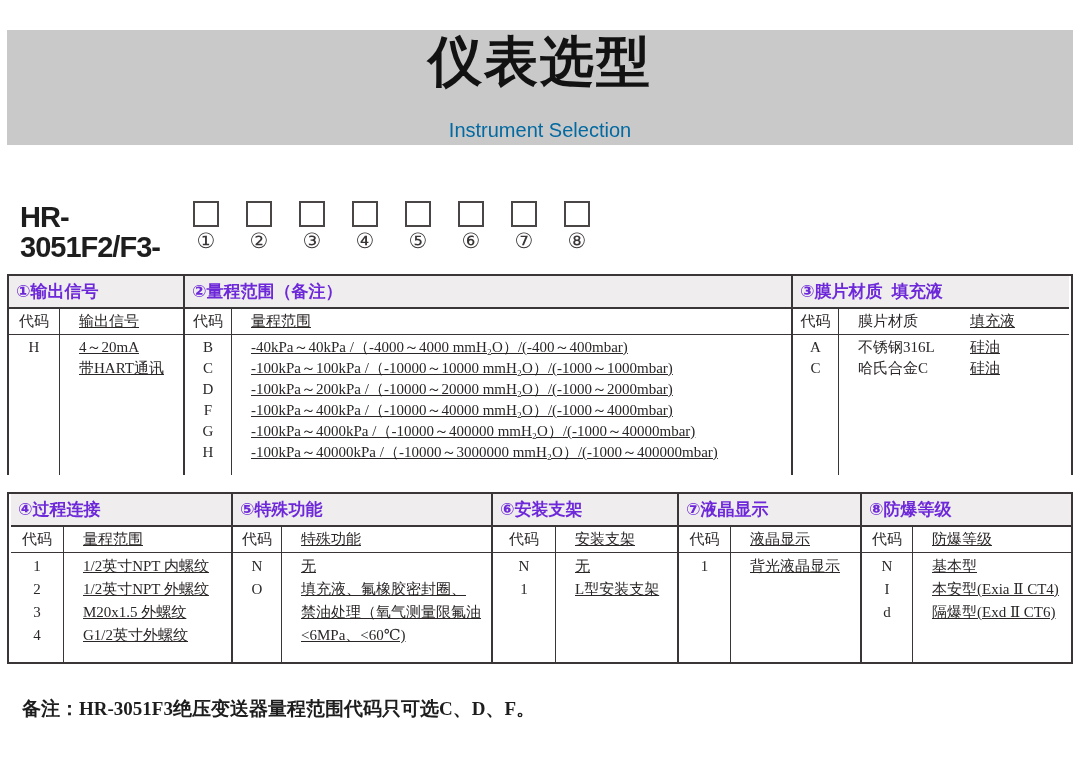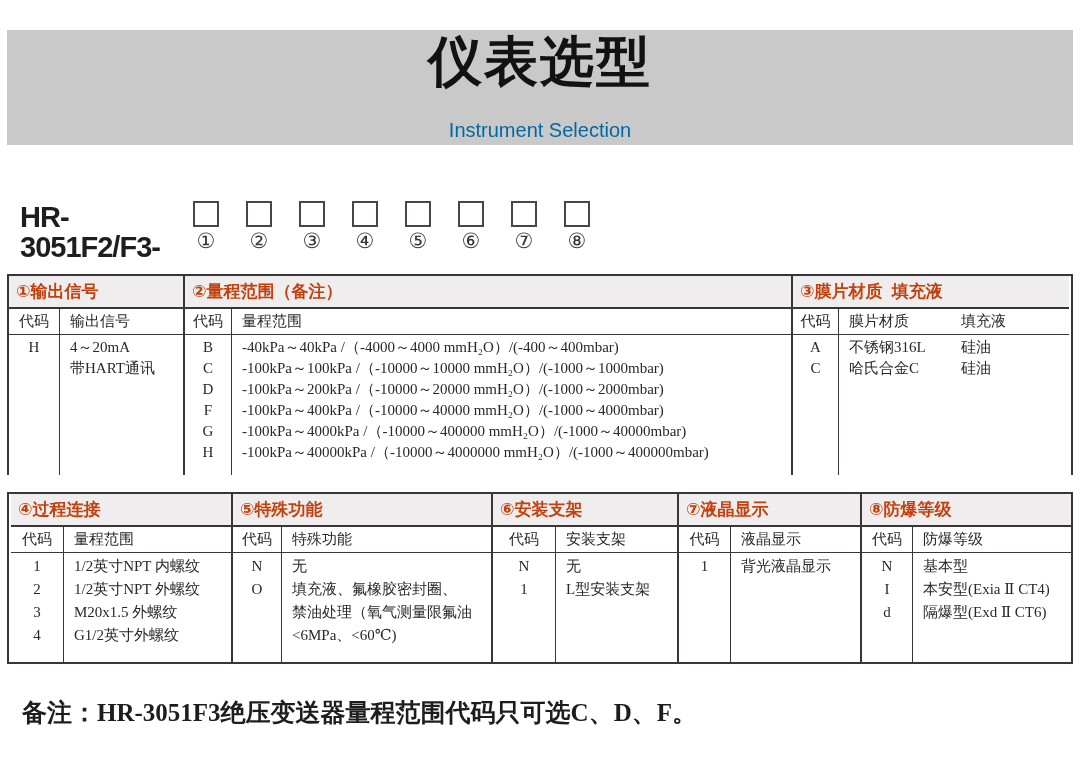--- a/index.html
+++ b/index.html
@@ -34,37 +34,37 @@
 
   
   .tbl { display:flex; margin:17px 7px 0 7px; width:1066px; border:2px solid #3a3536; }
   .tbl-top { height:201px; border-bottom:none; }
   .tbl-bottom { height:172px;justify-content:flex-end; }
   .sec { border-right:2px solid #3a3536; display:flex; flex-direction:column; }
   .sec:last-child { border-right:none; }
   .sec-title {
     height:33px; background:#efeded; border-bottom:2px solid #3a3536;
     font-family:"Liberation Sans","DejaVu Sans",sans-serif;
-    font-size:17px; font-weight:700; color:#c2410c;
+    font-size:17px; font-weight:700; color:#6d28d9;
     display:flex; align-items:center; padding-left:7px; white-space:pre;
   }
   .sec-grid { position:relative; flex:1; }
   .vline { position:absolute; top:0; bottom:0; left:var(--cw); width:1px; background:#3a3536; }
   .sub-row { height:26px; border-bottom:1px solid #3a3536; display:flex; align-items:center; font-size:15px; }
   .code-cell { width:var(--cw); flex-shrink:0; text-align:center; }
-  .lbl-cell { padding-left:11px; }
+  .lbl-cell { padding-left:20px;text-decoration:underline; }
   .drow { display:flex; font-size:15px; line-height:21px; align-items:flex-start; }
   .tbl-bottom .drow { line-height:23px; }
   .drows { padding-top:2px; }
   .mat-col { display:inline-block; width:112px; }
   .lines div { white-space:pre; }
 
   
   .footnote {
-    margin:32px 0 0 22px; font-size:25px; font-weight:700; color:#1d1d1d; white-space:pre;
+    margin:32px 0 0 22px; font-size:19px; font-weight:700; color:#1d1d1d; white-space:pre;
   }
 </style>
 </head>
 <body>
 
 <header class="banner">
   <h1>仪表选型</h1>
   <div class="subtitle">Instrument Selection</div>
 </header>
 
@@ -152,21 +152,21 @@
         <div class="drow">
           <span class="code-cell">F</span>
           <span class="lbl-cell">-100kPa～400kPa /（-10000～40000 mmH₂O）/(-1000～4000mbar)</span>
         </div>
         <div class="drow">
           <span class="code-cell">G</span>
           <span class="lbl-cell">-100kPa～4000kPa /（-10000～400000 mmH₂O）/(-1000～40000mbar)</span>
         </div>
         <div class="drow">
           <span class="code-cell">H</span>
-          <span class="lbl-cell">-100kPa～40000kPa /（-10000～4000000 mmH₂O）/(-1000～400000mbar)</span>
+          <span class="lbl-cell">-100kPa～40000kPa /（-10000～3000000 mmH₂O）/(-1000～400000mbar)</span>
         </div>
       </div>
     </div>
   </section>
 
   <section class="sec" style="width:276px">
     <div class="sec-title">③膜片材质  填充液</div>
     <div class="sec-grid" style="--cw:45px">
       <div class="vline"></div>
       <div class="sub-row">

